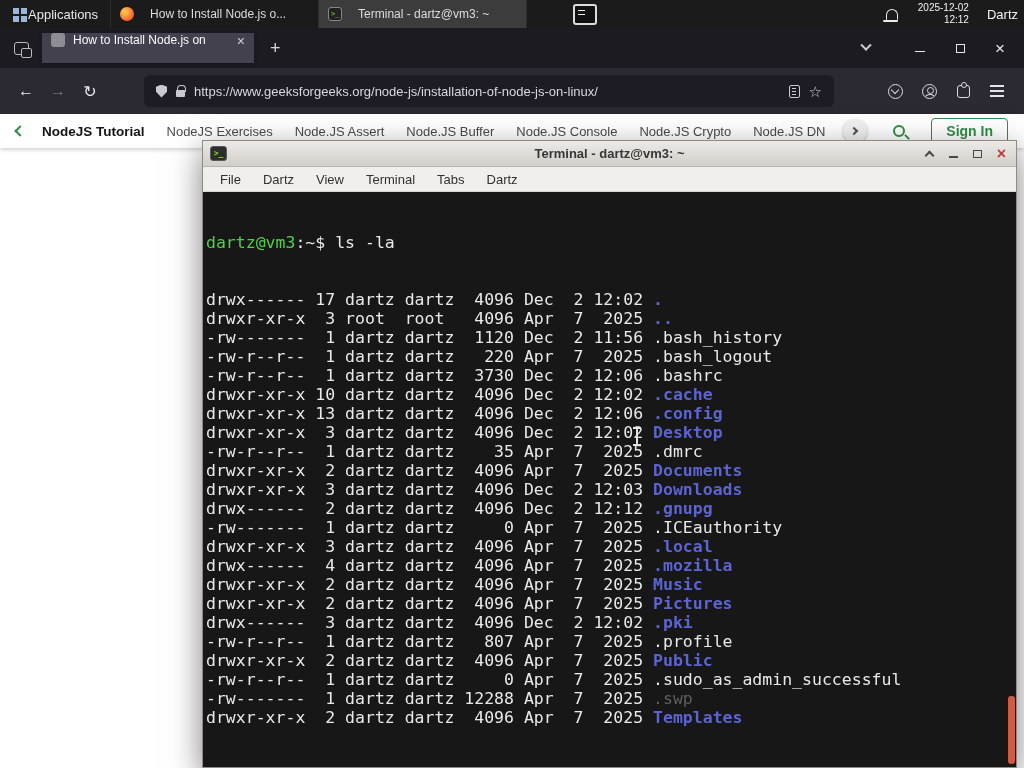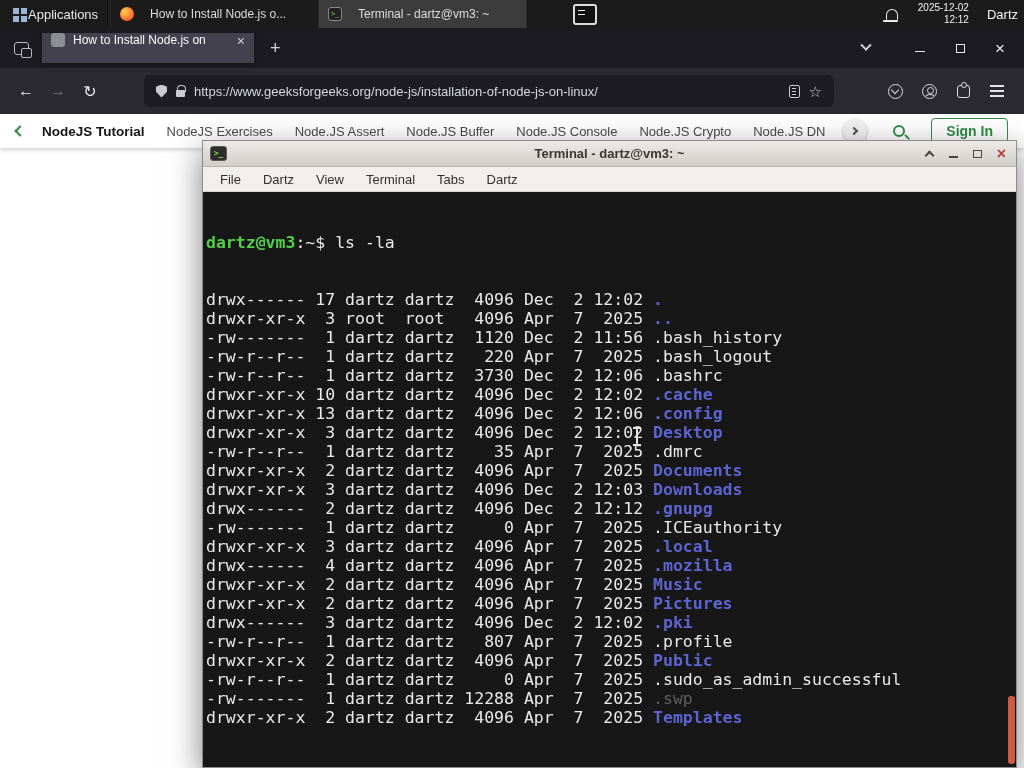--- a/index.html
+++ b/index.html
@@ -215,21 +215,21 @@
   </div>
   <div class="t-menu">
     <span class="t-mi">File</span>
     <span class="t-mi">Dartz</span>
     <span class="t-mi">View</span>
     <span class="t-mi">Terminal</span>
     <span class="t-mi">Tabs</span>
     <span class="t-mi">Dartz</span>
   </div>
   <div class="t-body">
-    <div class="t-line"><span style="font-weight: bold; color: rgb(81, 208, 75);">dartz@vm3</span><span>:~$ </span><span>ls -la</span></div>
+    <div class="t-line"><span style="font-weight: normal; color: rgb(81, 208, 75);">dartz@vm3</span><span>:~$ </span><span>ls -la</span></div>
     <div><div class="t-line"><span>drwx------ 17 dartz dartz  4096 Dec  2 12:02 </span><span style="color: rgb(92, 100, 209); font-weight: bold;">.</span></div><div class="t-line"><span>drwxr-xr-x  3 root  root   4096 Apr  7  2025 </span><span style="color: rgb(92, 100, 209); font-weight: bold;">..</span></div><div class="t-line"><span>-rw-------  1 dartz dartz  1120 Dec  2 11:56 </span><span style="color: rgb(233, 233, 233);">.bash_history</span></div><div class="t-line"><span>-rw-r--r--  1 dartz dartz   220 Apr  7  2025 </span><span style="color: rgb(233, 233, 233);">.bash_logout</span></div><div class="t-line"><span>-rw-r--r--  1 dartz dartz  3730 Dec  2 12:06 </span><span style="color: rgb(233, 233, 233);">.bashrc</span></div><div class="t-line"><span>drwxr-xr-x 10 dartz dartz  4096 Dec  2 12:02 </span><span style="color: rgb(92, 100, 209); font-weight: bold;">.cache</span></div><div class="t-line"><span>drwxr-xr-x 13 dartz dartz  4096 Dec  2 12:06 </span><span style="color: rgb(92, 100, 209); font-weight: bold;">.config</span></div><div class="t-line"><span>drwxr-xr-x  3 dartz dartz  4096 Dec  2 12:02 </span><span style="color: rgb(92, 100, 209); font-weight: bold;">Desktop</span></div><div class="t-line"><span>-rw-r--r--  1 dartz dartz    35 Apr  7  2025 </span><span style="color: rgb(233, 233, 233);">.dmrc</span></div><div class="t-line"><span>drwxr-xr-x  2 dartz dartz  4096 Apr  7  2025 </span><span style="color: rgb(92, 100, 209); font-weight: bold;">Documents</span></div><div class="t-line"><span>drwxr-xr-x  3 dartz dartz  4096 Dec  2 12:03 </span><span style="color: rgb(92, 100, 209); font-weight: bold;">Downloads</span></div><div class="t-line"><span>drwx------  2 dartz dartz  4096 Dec  2 12:12 </span><span style="color: rgb(92, 100, 209); font-weight: bold;">.gnupg</span></div><div class="t-line"><span>-rw-------  1 dartz dartz     0 Apr  7  2025 </span><span style="color: rgb(233, 233, 233);">.ICEauthority</span></div><div class="t-line"><span>drwxr-xr-x  3 dartz dartz  4096 Apr  7  2025 </span><span style="color: rgb(92, 100, 209); font-weight: bold;">.local</span></div><div class="t-line"><span>drwx------  4 dartz dartz  4096 Apr  7  2025 </span><span style="color: rgb(92, 100, 209); font-weight: bold;">.mozilla</span></div><div class="t-line"><span>drwxr-xr-x  2 dartz dartz  4096 Apr  7  2025 </span><span style="color: rgb(92, 100, 209); font-weight: bold;">Music</span></div><div class="t-line"><span>drwxr-xr-x  2 dartz dartz  4096 Apr  7  2025 </span><span style="color: rgb(92, 100, 209); font-weight: bold;">Pictures</span></div><div class="t-line"><span>drwx------  3 dartz dartz  4096 Dec  2 12:02 </span><span style="color: rgb(92, 100, 209); font-weight: bold;">.pki</span></div><div class="t-line"><span>-rw-r--r--  1 dartz dartz   807 Apr  7  2025 </span><span style="color: rgb(233, 233, 233);">.profile</span></div><div class="t-line"><span>drwxr-xr-x  2 dartz dartz  4096 Apr  7  2025 </span><span style="color: rgb(92, 100, 209); font-weight: bold;">Public</span></div><div class="t-line"><span>-rw-r--r--  1 dartz dartz     0 Apr  7  2025 </span><span style="color: rgb(233, 233, 233);">.sudo_as_admin_successful</span></div><div class="t-line"><span>-rw-------  1 dartz dartz 12288 Apr  7  2025 </span><span style="color: rgb(95, 95, 95);">.swp</span></div><div class="t-line"><span>drwxr-xr-x  2 dartz dartz  4096 Apr  7  2025 </span><span style="color: rgb(92, 100, 209); font-weight: bold;">Templates</span></div></div>
     <div class="t-scrolltrack">
       <div class="t-scrollthumb" style="background: rgb(207, 91, 67);"></div>
     </div>
   </div>
 </div>
 
 <div class="cursor-ibeam"></div>
 
 </body></html>

